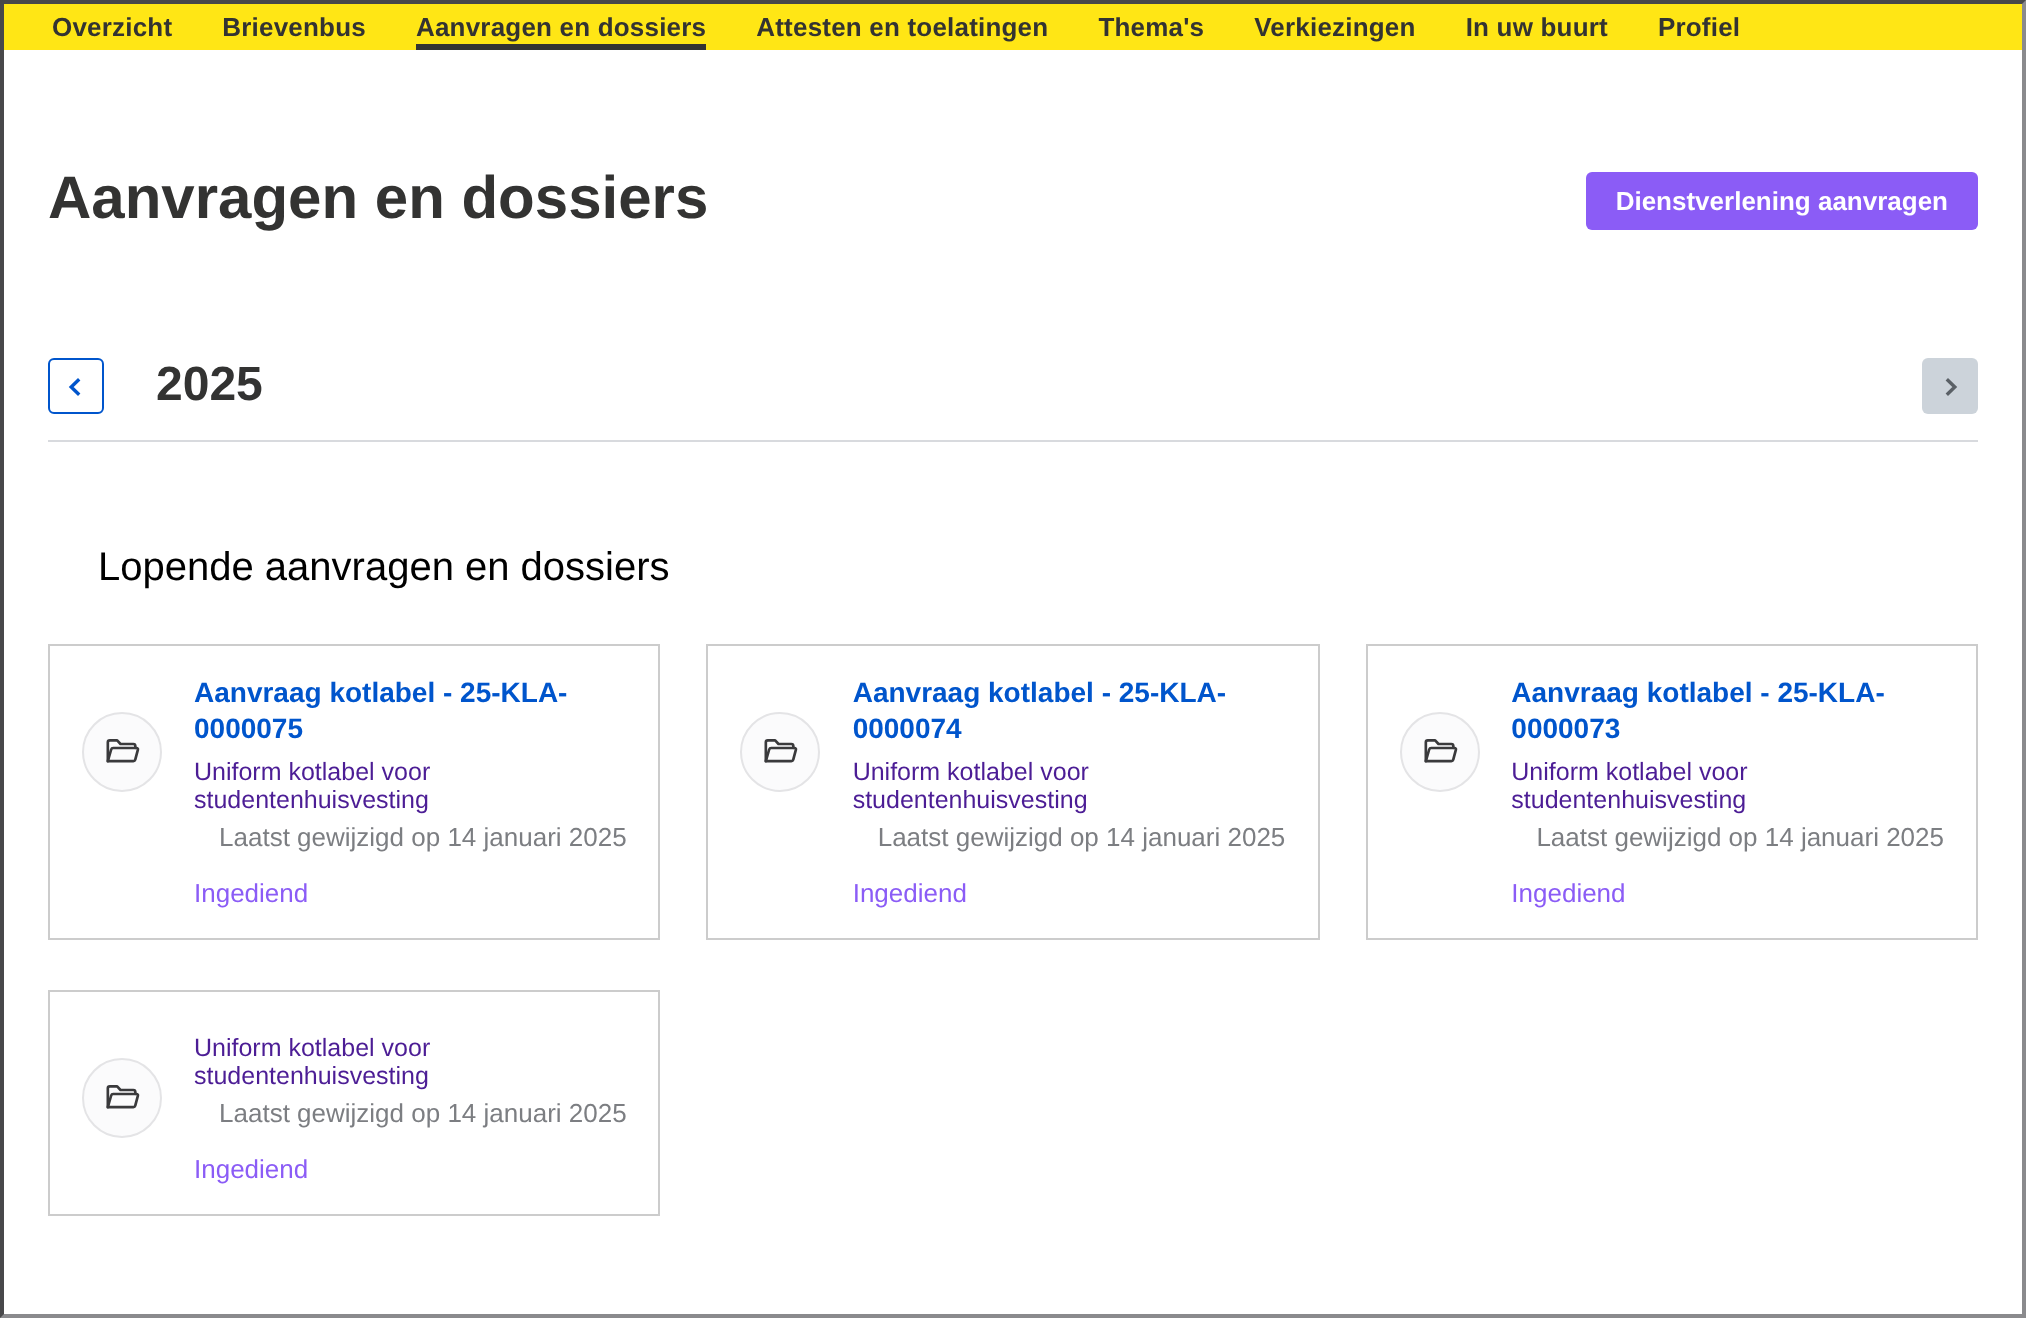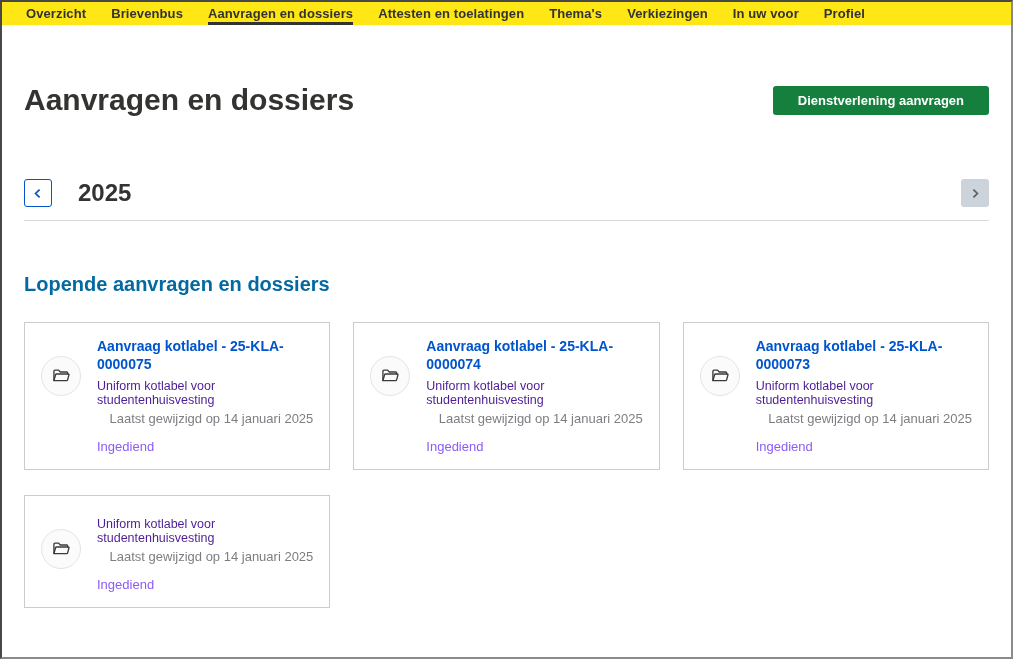--- a/index.html
+++ b/index.html
@@ -37,41 +37,41 @@
 
   
   main { padding: 0 22px; }
 
   .title-row {
     margin-top: 58px;
     display: flex; justify-content: space-between; align-items: center;
   }
   h1 { margin: 0; font-size: 30px; font-weight: 700; color: #333332; }
   .action-btn {
-    background: #15803d; color: #ffffff;
+    background: #8b5cf6; color: #ffffff;
     font-family: inherit; font-size: 13px; font-weight: 700;
     border: none; border-radius: 3px;
-    padding: 7px 25px;
+    padding: 7px 15px;
     cursor: pointer;
   }
 
   .year-row { margin-top: 62px; display: flex; align-items: flex-end; }
   .year-btn {
     width: 28px; height: 28px;
     border-radius: 3px;
     display: flex; align-items: center; justify-content: center;
     flex: none;
   }
   .year-btn.prev { border: 1.5px solid #0055CC; background: #fff; cursor: pointer; }
   .year-btn.next { border: none; background: #ccd3da; margin-left: auto; cursor: default; }
   .year-label { margin-left: 26px; font-size: 24px; font-weight: 700; color: #333332; }
 
   .divider { border: none; border-top: 1px solid #d8dade; margin: 13px 0 0 0; }
 
-  .section-title { margin-top: 52px; font-size: 20px; font-weight: 700; color: #0369a1; }
+  .section-title { margin-top: 52px; font-size: 20px; font-weight: 400; color: #000000; margin-left: 25px; }
 
   .cards {
     margin-top: 26px;
     display: grid;
     grid-template-columns: repeat(3, 1fr);
     gap: 25px 23px;
   }
   .card {
     min-height: 110px;
     border: 1px solid #cccccc;
@@ -96,21 +96,21 @@
 </head>
 <body>
 
 <nav class="navbar">
   <div class="nav-item">Overzicht</div>
   <div class="nav-item">Brievenbus</div>
   <div class="nav-item active">Aanvragen en dossiers</div>
   <div class="nav-item">Attesten en toelatingen</div>
   <div class="nav-item">Thema's</div>
   <div class="nav-item">Verkiezingen</div>
-  <div class="nav-item">In uw voor</div>
+  <div class="nav-item">In uw buurt</div>
   <div class="nav-item">Profiel</div>
 </nav>
 
 <main>
 
   <div class="title-row">
     <h1>Aanvragen en dossiers</h1>
     <button class="action-btn">Dienstverlening aanvragen</button>
   </div>
 

